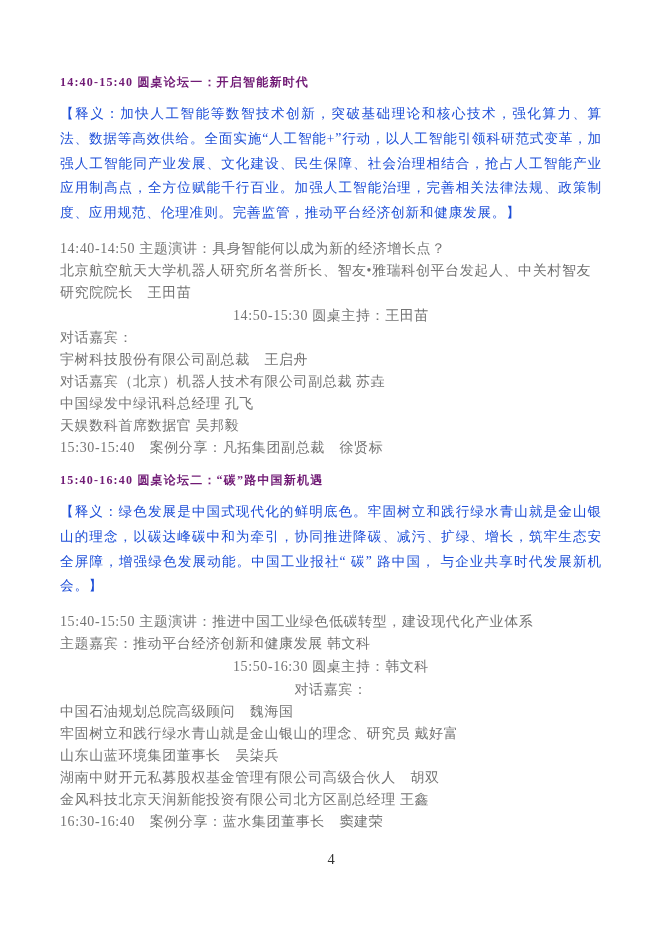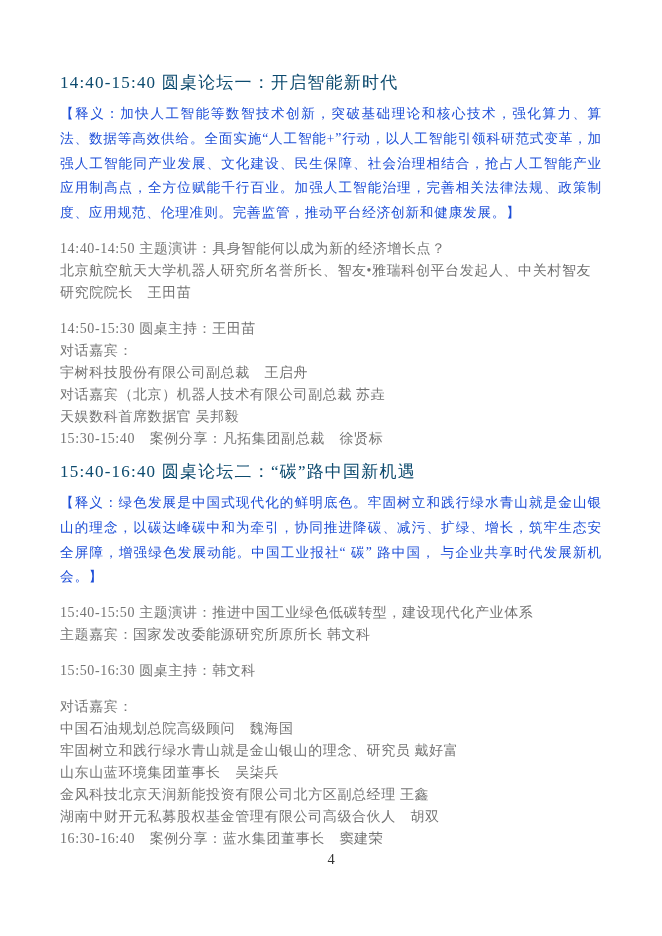--- a/index.html
+++ b/index.html
@@ -13,44 +13,44 @@
   .page {
     position: relative;
     width: 662px; height: 936px;
     background: #ffffff;
     overflow: hidden;
   }
   .content {
     padding: 72px 60px 0 60px;
   }
   .heading {
-    font-size: 17px;
-    font-weight: 400;
-    color: #0c4a6e;
+    font-size: 12px;
+    font-weight: 700;
+    color: #701a75;
     letter-spacing: 1.2px;
     margin: 0 0 9px 0;
     line-height: 21px;
   }
   .annotation {
     font-size: 13.6px;
     line-height: 24.8px;
     text-align: justify;
     text-justify: inter-ideograph;
     letter-spacing: 0.8px;
     margin: 0 0 12px 0;
     color: #1d4ed8;
   }
   .line {
     font-size: 14px;
     line-height: 22px;
     letter-spacing: 0.6px;
     margin: 0;
     color: #737373;
   }
-  .line.gap { margin-top: 14px; }
+  .line.gap { margin-top: 1px; text-align: center; }
   .forum2 { margin-top: 11px; }
   .page-number {
     position: absolute;
     top: 851px; left: 0;
     width: 100%;
     text-align: center;
     font-size: 14.5px;
     color: #333333;
   }
 </style>
@@ -62,35 +62,36 @@
 
     <section>
       <h2 class="heading">14:40-15:40 圆桌论坛一：开启智能新时代</h2>
       <p class="annotation">【释义：加快人工智能等数智技术创新，突破基础理论和核心技术，强化算力、算法、数据等高效供给。全面实施“人工智能+”行动，以人工智能引领科研范式变革，加强人工智能同产业发展、文化建设、民生保障、社会治理相结合，抢占人工智能产业应用制高点，全方位赋能千行百业。加强人工智能治理，完善相关法律法规、政策制度、应用规范、伦理准则。完善监管，推动平台经济创新和健康发展。】</p>
       <p class="line">14:40-14:50 主题演讲：具身智能何以成为新的经济增长点？</p>
       <p class="line">北京航空航天大学机器人研究所名誉所长、智友•雅瑞科创平台发起人、中关村智友研究院院长　王田苗</p>
       <p class="line gap">14:50-15:30 圆桌主持：王田苗</p>
       <p class="line">对话嘉宾：</p>
       <p class="line">宇树科技股份有限公司副总裁　王启舟</p>
       <p class="line">对话嘉宾（北京）机器人技术有限公司副总裁 苏垚</p>
+      <p class="line">中国绿发中绿讯科总经理 孔飞</p>
       <p class="line">天娱数科首席数据官 吴邦毅</p>
       <p class="line">15:30-15:40　案例分享：凡拓集团副总裁　徐贤标</p>
     </section>
 
     <section class="forum2">
       <h2 class="heading">15:40-16:40 圆桌论坛二：“碳”路中国新机遇</h2>
       <p class="annotation">【释义：绿色发展是中国式现代化的鲜明底色。牢固树立和践行绿水青山就是金山银山的理念，以碳达峰碳中和为牵引，协同推进降碳、减污、扩绿、增长，筑牢生态安全屏障，增强绿色发展动能。中国工业报社“ 碳” 路中国， 与企业共享时代发展新机会。】</p>
       <p class="line">15:40-15:50 主题演讲：推进中国工业绿色低碳转型，建设现代化产业体系</p>
-      <p class="line">主题嘉宾：国家发改委能源研究所原所长 韩文科</p>
+      <p class="line">主题嘉宾：推动平台经济创新和健康发展 韩文科</p>
       <p class="line gap">15:50-16:30 圆桌主持：韩文科</p>
       <p class="line gap">对话嘉宾：</p>
       <p class="line">中国石油规划总院高级顾问　魏海国</p>
       <p class="line">牢固树立和践行绿水青山就是金山银山的理念、研究员 戴好富</p>
       <p class="line">山东山蓝环境集团董事长　吴柒兵</p>
+      <p class="line">湖南中财开元私募股权基金管理有限公司高级合伙人　胡双</p>
       <p class="line">金风科技北京天润新能投资有限公司北方区副总经理 王鑫</p>
-      <p class="line">湖南中财开元私募股权基金管理有限公司高级合伙人　胡双</p>
       <p class="line">16:30-16:40　案例分享：蓝水集团董事长　窦建荣</p>
     </section>
 
   </div>
 
   <div class="page-number">4</div>
 </div>
 
 </body></html>

